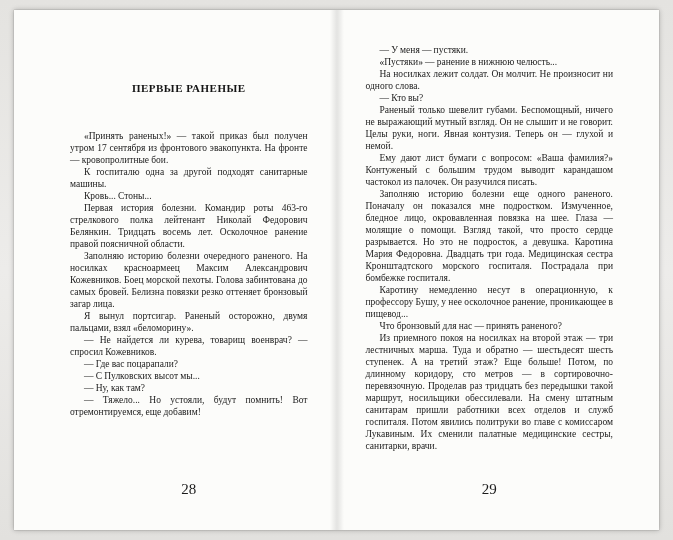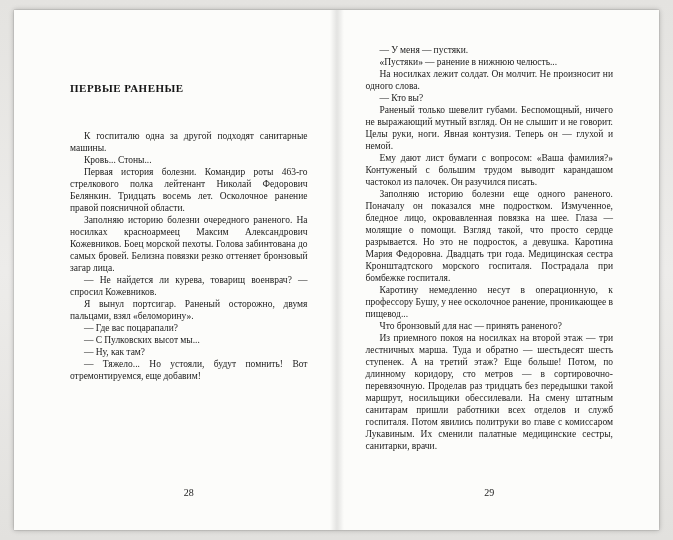--- a/index.html
+++ b/index.html
@@ -38,21 +38,21 @@
   .column {
     position: absolute;
     top: 0;
     bottom: 0;
   }
   .page-left .column  { left: 56px;  right: 22px; }
   .page-right .column { left: 22px;  right: 46px; }
 
   .chapter-heading {
     margin: 72px 0 36px 0;
-    text-align: left;
+    text-align: center;
     font-size: 11px;
     font-weight: bold;
     letter-spacing: 0.5px;
     color: #141414;
     font-family: "Liberation Serif", serif;
   }
   .right-spacer { height: 34px; }
 
   p.para {
     margin: 0;
@@ -64,41 +64,42 @@
     hyphens: auto;
     -webkit-hyphens: auto;
     word-spacing: -0.2px;
   }
   .page-number {
     position: absolute;
     bottom: 32px;
     left: 0;
     width: 100%;
     text-align: center;
-    font-size: 10px;
+    font-size: 15px;
     color: #1b1b1b;
     margin-top: 36px;
   }
 </style>
 </head>
 <body>
 
 <div class="scan-bg"></div>
 
 <div class="spread">
 
   <div class="page page-left">
     <div class="column">
       <h2 class="chapter-heading">ПЕРВЫЕ РАНЕНЫЕ</h2>
+      <p class="para">«Принять раненых!» — такой приказ был получен утром 17 сентября из фронтового эвакопункта. На фронте — кровопролитные бои.</p>
       <p class="para">К госпиталю одна за другой подходят санитарные машины.</p>
       <p class="para">Кровь... Стоны...</p>
       <p class="para">Первая история болезни. Командир роты 463-го стрелкового полка лейтенант Николай Федорович Белянкин. Тридцать восемь лет. Осколочное ранение правой поясничной области.</p>
       <p class="para">Заполняю историю болезни очередного раненого. На носилках красноармеец Максим Александрович Кожевников. Боец морской пехоты. Голова забинтована до самых бровей. Белизна повязки резко оттеняет бронзовый загар лица.</p>
+      <p class="para">Я вынул портсигар. Раненый осторожно, двумя пальцами, взял «беломорину».</p>
       <p class="para">— Не найдется ли курева, товарищ военврач? — спросил Кожевников.</p>
-      <p class="para">Я вынул портсигар. Раненый осторожно, двумя пальцами, взял «беломорину».</p>
       <p class="para">— Где вас поцарапали?</p>
       <p class="para">— С Пулковских высот мы...</p>
       <p class="para">— Ну, как там?</p>
       <p class="para">— Тяжело... Но устояли, будут помнить! Вот отремонтируемся, еще добавим!</p>
       <div class="page-number">28</div>
     </div>
   </div>
 
   <div class="gutter"></div>
 

